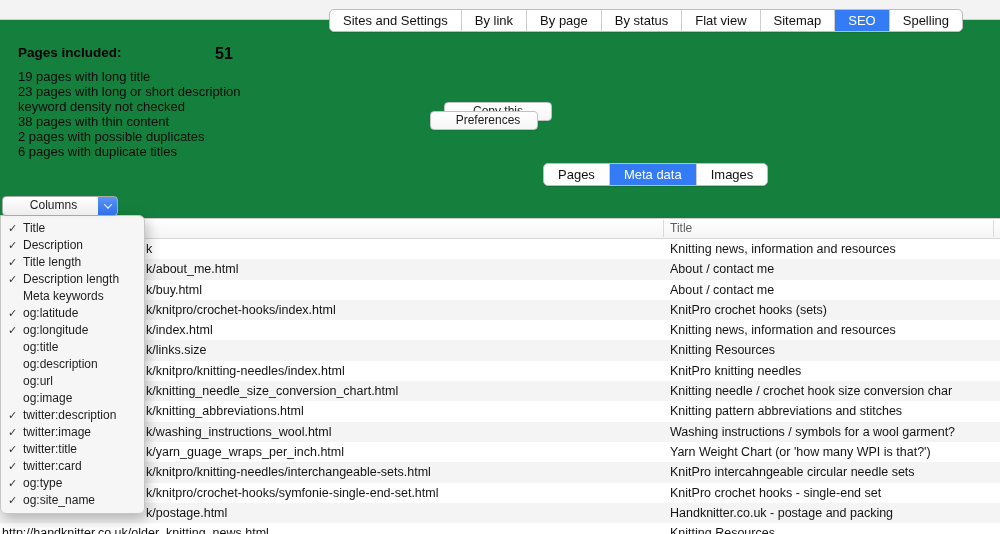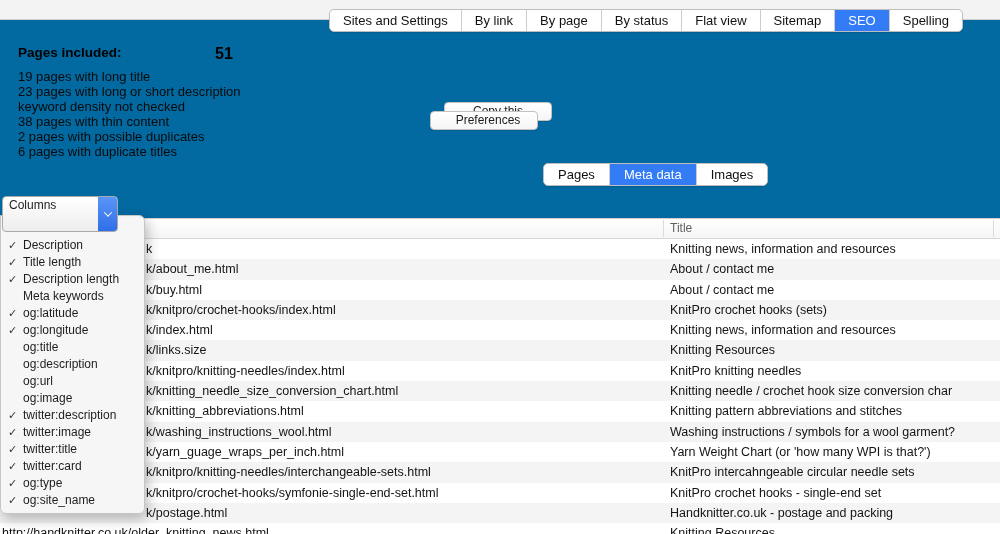--- a/index.html
+++ b/index.html
@@ -1,19 +1,19 @@
 <!DOCTYPE html>
 <html style="--accent: #337cf6;"><head>
 <meta charset="utf-8">
 <style>
   * { box-sizing: border-box; margin: 0; padding: 0; }
   html,body { background:#e2e2e2; }
   .stage{
     position:relative; width:1000px; height:534px; overflow:hidden;
-    background:#0369a1; font-family:"Liberation Sans",sans-serif;
+    background:#15803d; font-family:"Liberation Sans",sans-serif;
     --accent:#337cf6;
   }
   .topstrip{ position:absolute; left:0; top:0; width:1000px; height:20px;
     background:#f3f3f3; border-bottom:1px solid #cdcdcd; }
 
   
   .seg{ position:absolute; display:flex; background:#fff;
     border:1px solid #bdbdbd; border-radius:5px; overflow:hidden;
     box-shadow:0 1px 1px rgba(0,0,0,0.12); height:23px; }
   .seg .segitem{ font-size:13px; line-height:21px; padding:0 13px; color:#111;
@@ -49,23 +49,23 @@
   .rows{ position:absolute; left:0; top:239px; width:1000px; }
   .trow{ position:relative; height:20.3px; background:#ffffff; }
   .trow:nth-child(even){ background:#f4f4f5; }
   .trow .cell-url{ position:absolute; left:146px; top:0; font-size:12.5px;
     line-height:20.3px; color:#141414; white-space:nowrap; }
   .trow .cell-title{ position:absolute; left:670px; top:0; font-size:12.5px;
     line-height:20.3px; color:#141414; white-space:nowrap; }
   .trow:last-child .cell-url{ left:2px; }
 
   
-  .columns-button{ position:absolute; left:2px; top:196px; width:116px; height:36px;
+  .columns-button{ position:absolute; left:2px; top:196px; width:116px; height:20px;
     display:flex; border:1px solid #a9a9a9; border-radius:4px; overflow:hidden;
-    background:linear-gradient(#ffffff,#ededed); cursor:default; z-index:11; }
+    background:linear-gradient(#ffffff,#ededed); cursor:default; z-index:11;text-align:center; }
   .columns-label{ flex:1; font-size:12px; line-height:16px; padding-left:6px; color:#1d1d1d; }
   .columns-cap{ width:19px; display:flex; align-items:center; justify-content:center;
     background:linear-gradient(#5a95f8,#2f6fe8); }
   .chev{ width:6px; height:6px; border-left:1.6px solid #fff; border-bottom:1.6px solid #fff;
     transform:rotate(-45deg) translate(1px,-1px); }
 
   
   .menu{ position:absolute; left:0; top:215px; width:145px; padding:4px 0;
     background:rgba(246,246,246,0.98); border:1px solid #c6c6c6;
     border-radius:0 6px 6px 6px; box-shadow:2px 5px 14px rgba(0,0,0,0.28); z-index:10; }

